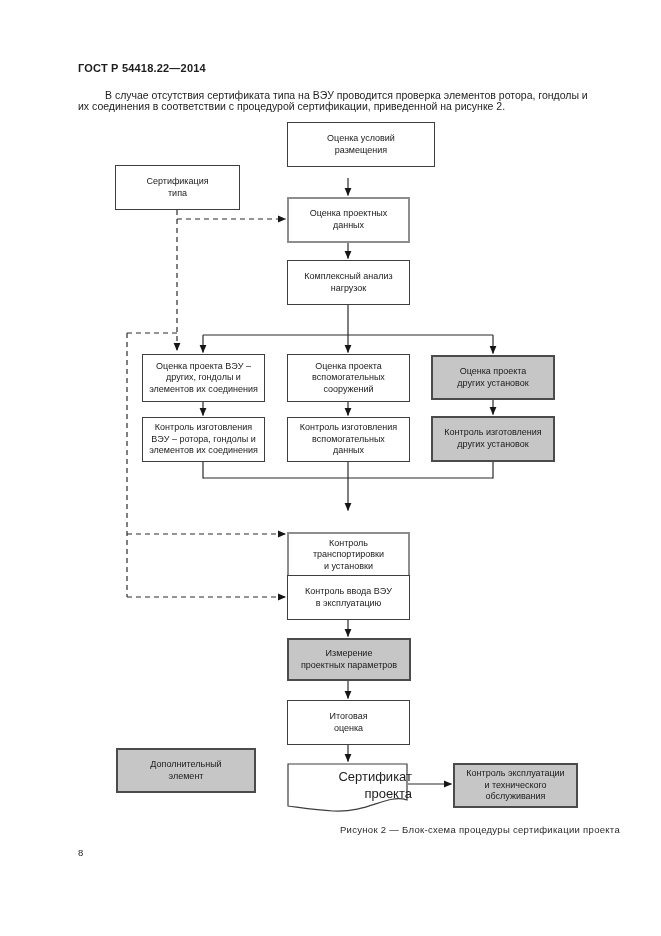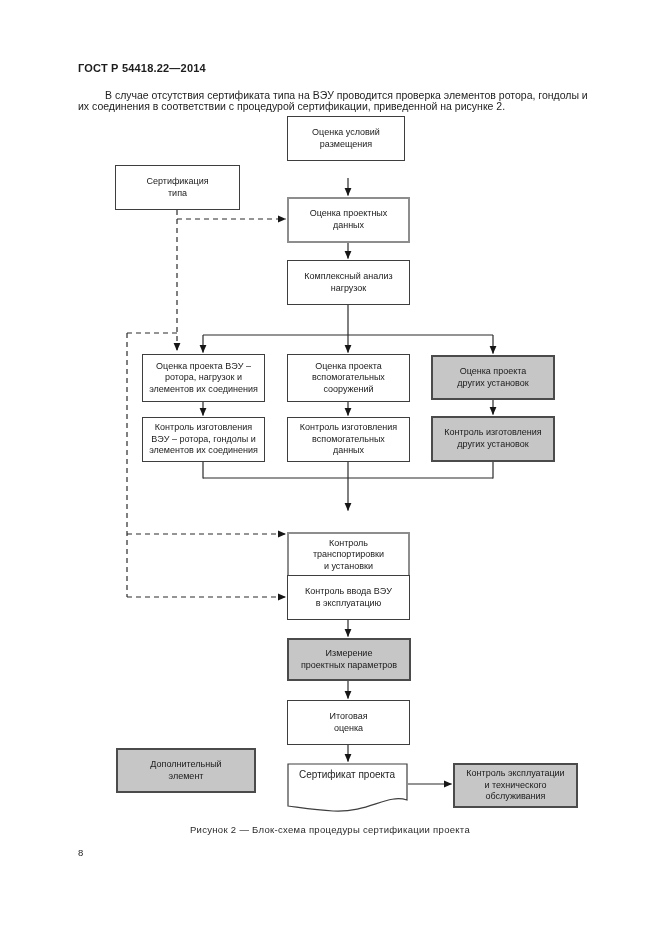--- a/index.html
+++ b/index.html
@@ -23,25 +23,25 @@
     display:flex; align-items:center; justify-content:center;
     text-align:center; white-space:pre-line;
     font-size:9px; line-height:1.28; padding:2px;
     background:#ffffff; border:1px solid #3e3e3e; color:#1a1a1a;
   }
   .gray { background:#c6c6c6; }
   .b-thick-gray { border:2px solid #8d8d8d; }
   .b-thick-dark { border:2px solid #4b4b4b; }
   #node-project-certificate { position:absolute; left:287px; top:763px; width:121px; height:50px; }
   #node-project-certificate span {
-    position:absolute; left:12px; top:6px; width:121px; text-align:left;
-    font-size:10px; line-height:1.28;
+    position:absolute; left:4px; top:6px; width:121px; text-align:right;
+    font-size:13px; line-height:1.28;
   }
   #figure-caption {
-    left:40px; top:824px; width:580px; text-align:center;
+    left:40px; top:824px; width:580px; text-align:right;
     font-size:9.5px; letter-spacing:0.3px; color:#2a2a2a;
   }
   #page-number { left:78px; top:847px; font-size:9.5px; }
 </style>
 </head>
 <body>
 
 <div id="page">
 
   <div class="abs" id="doc-header">ГОСТ Р 54418.22—2014</div>
@@ -79,29 +79,29 @@
       <path d="M177,219 H285.5" marker-end="url(#arr)"></path>
       <path d="M177,333 H127"></path>
       <path d="M127,333 V597"></path>
       <path d="M127,534 H285.5" marker-end="url(#arr)"></path>
       <path d="M127,597 H285.5" marker-end="url(#arr)"></path>
     </g>
   </svg>
 
   <div class="node" style="left:115px;top:165px;width:125px;height:45px">Сертификация
 типа</div>
-  <div class="node" style="left:287px;top:116px;width:118px;height:45px">Оценка условий
+  <div class="node" style="left:287px;top:122px;width:148px;height:45px">Оценка условий
 размещения</div>
   <div class="node b-thick-gray" style="left:287px;top:197px;width:123px;height:46px">Оценка проектных
 данных</div>
   <div class="node" style="left:287px;top:260px;width:123px;height:45px">Комплексный анализ
 нагрузок</div>
 
   <div class="node" style="left:142px;top:354px;width:123px;height:48px">Оценка проекта ВЭУ –
-ротора, нагрузок и
+других, гондолы и
 элементов их соединения</div>
   <div class="node" style="left:287px;top:354px;width:123px;height:48px">Оценка проекта
 вспомогательных
 сооружений</div>
   <div class="node gray b-thick-dark" style="left:431px;top:355px;width:124px;height:45px">Оценка проекта
 других установок</div>
 
   <div class="node" style="left:142px;top:417px;width:123px;height:45px">Контроль изготовления
 ВЭУ – ротора, гондолы и
 элементов их соединения</div>

